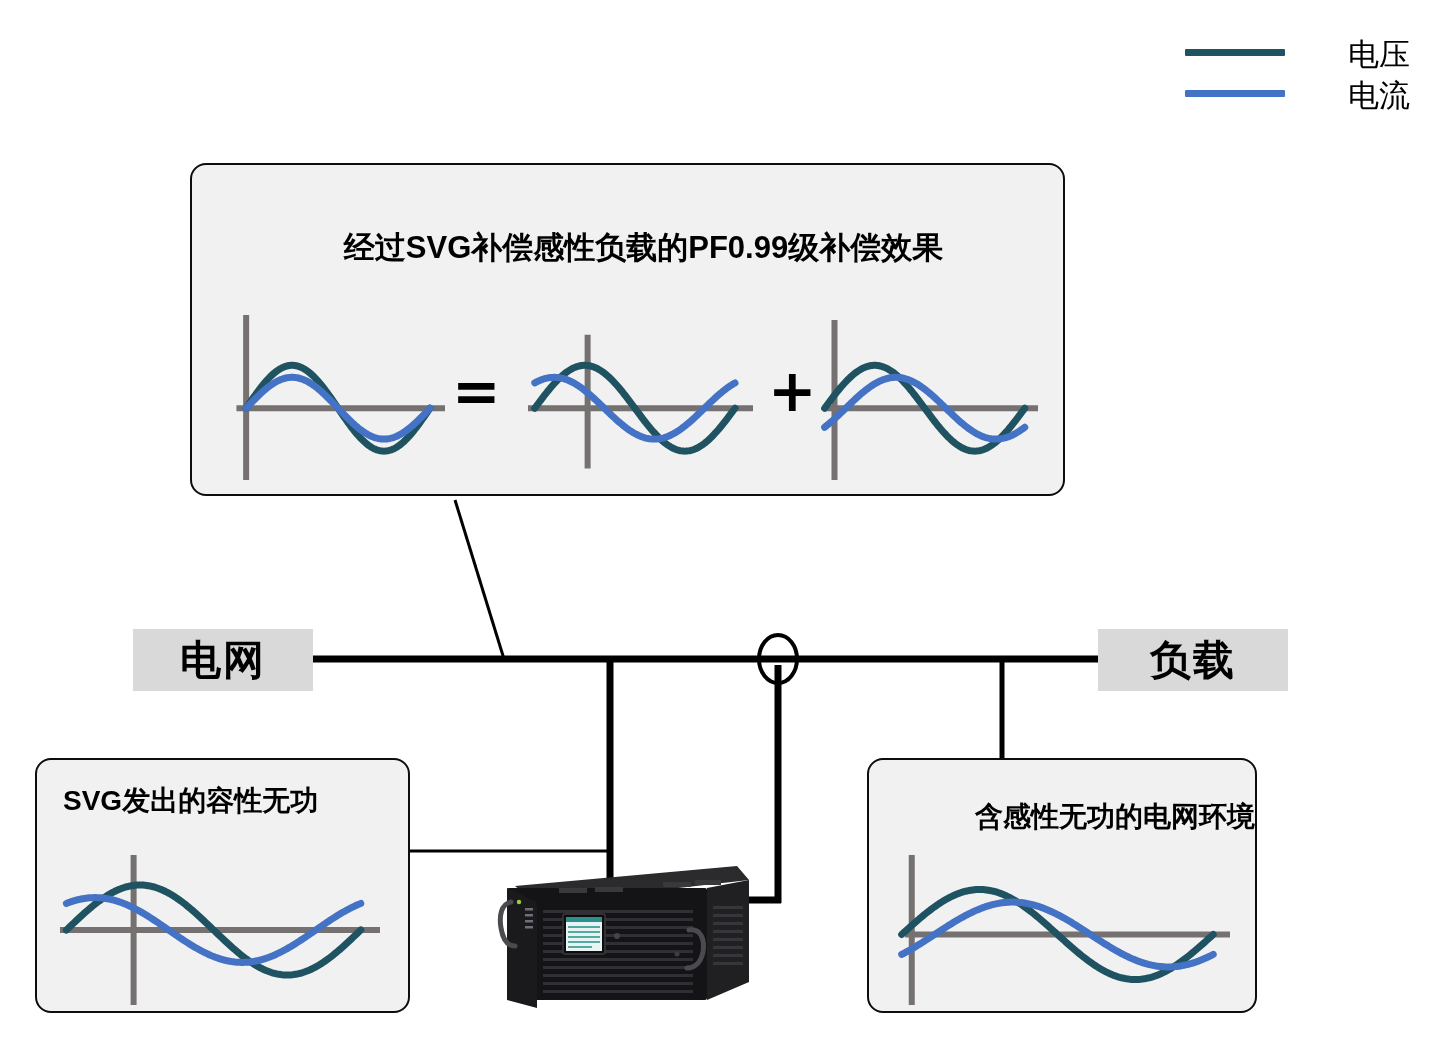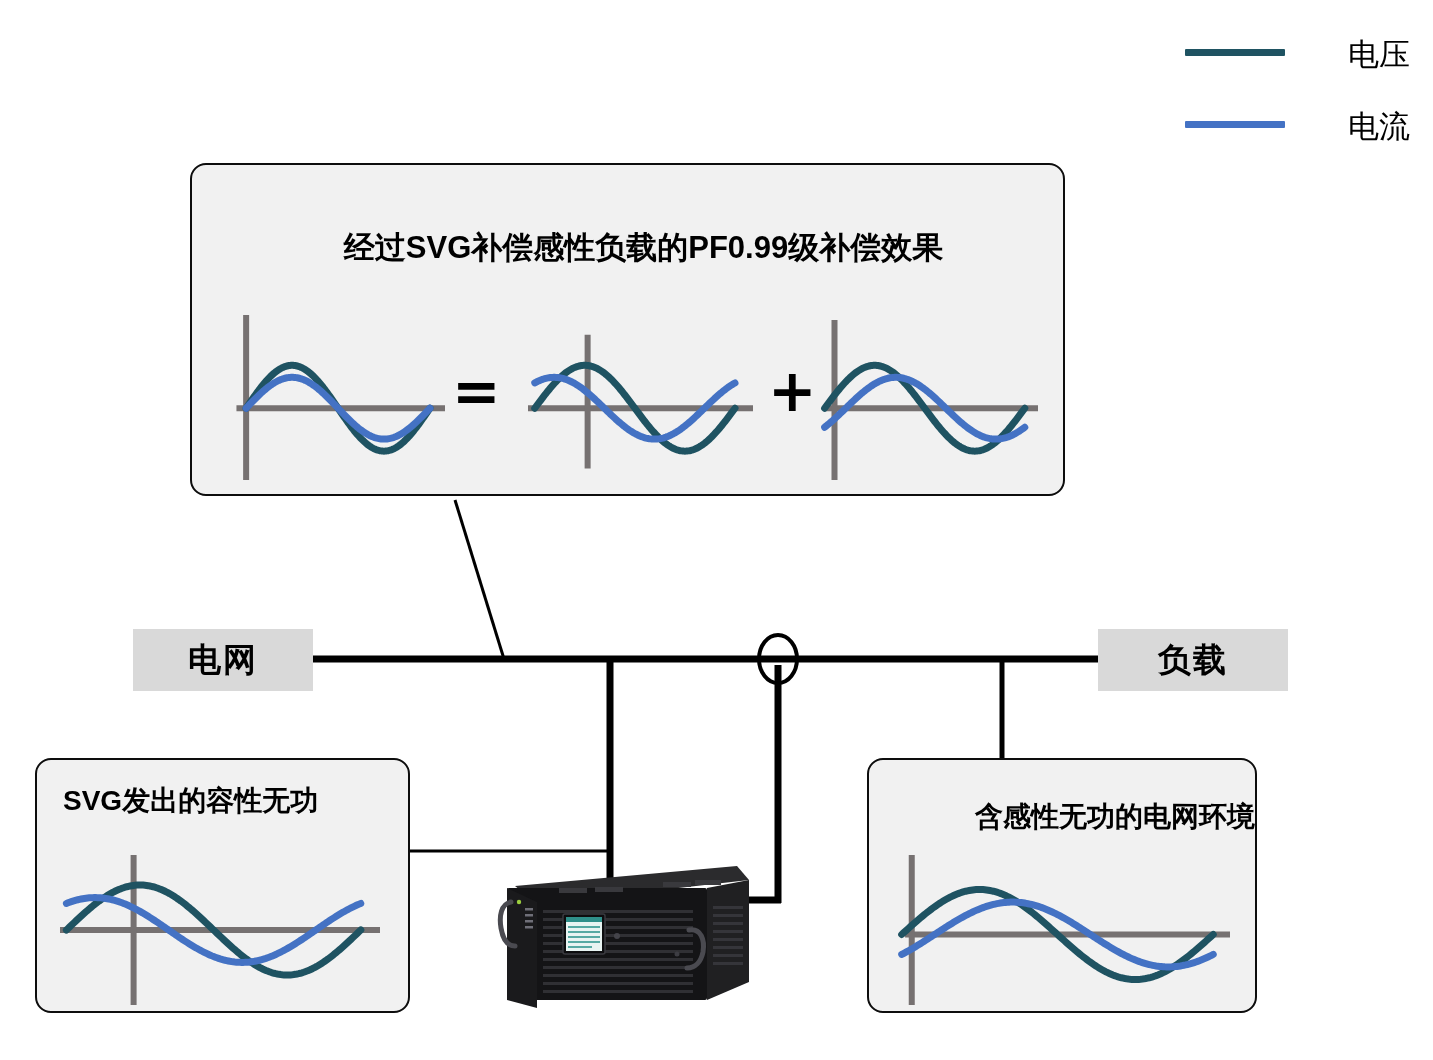--- a/index.html
+++ b/index.html
@@ -27,21 +27,21 @@
     width: 250px;
     height: 110px;
   }
   .legend-row {
     position: absolute;
     left: 0;
     width: 250px;
     height: 48px;
   }
   .legend-row.r0 { top: 14px; }
-  .legend-row.r1 { top: 86px; }
+  .legend-row.r1 { top: 55px; }
   .legend-swatch {
     position: absolute;
     left: 5px;
     top: 17px;
     width: 100px;
     height: 7px;
     border-radius: 1px;
   }
   .legend-label {
     position: absolute;
@@ -116,21 +116,21 @@
 
   
   .gray-box {
     position: absolute;
     background: #d9d9d9;
     display: flex;
     align-items: center;
     justify-content: center;
   }
   .gray-box span {
-    font-size: 33px;
+    font-size: 41px;
     font-weight: bold;
     color: #000000;
     letter-spacing: 2px;
   }
   #grid-box { left: 133px; top: 629px; width: 180px; height: 62px; }
   #load-box { left: 1098px; top: 629px; width: 190px; height: 62px; }
 
   
   .op {
     position: absolute;

